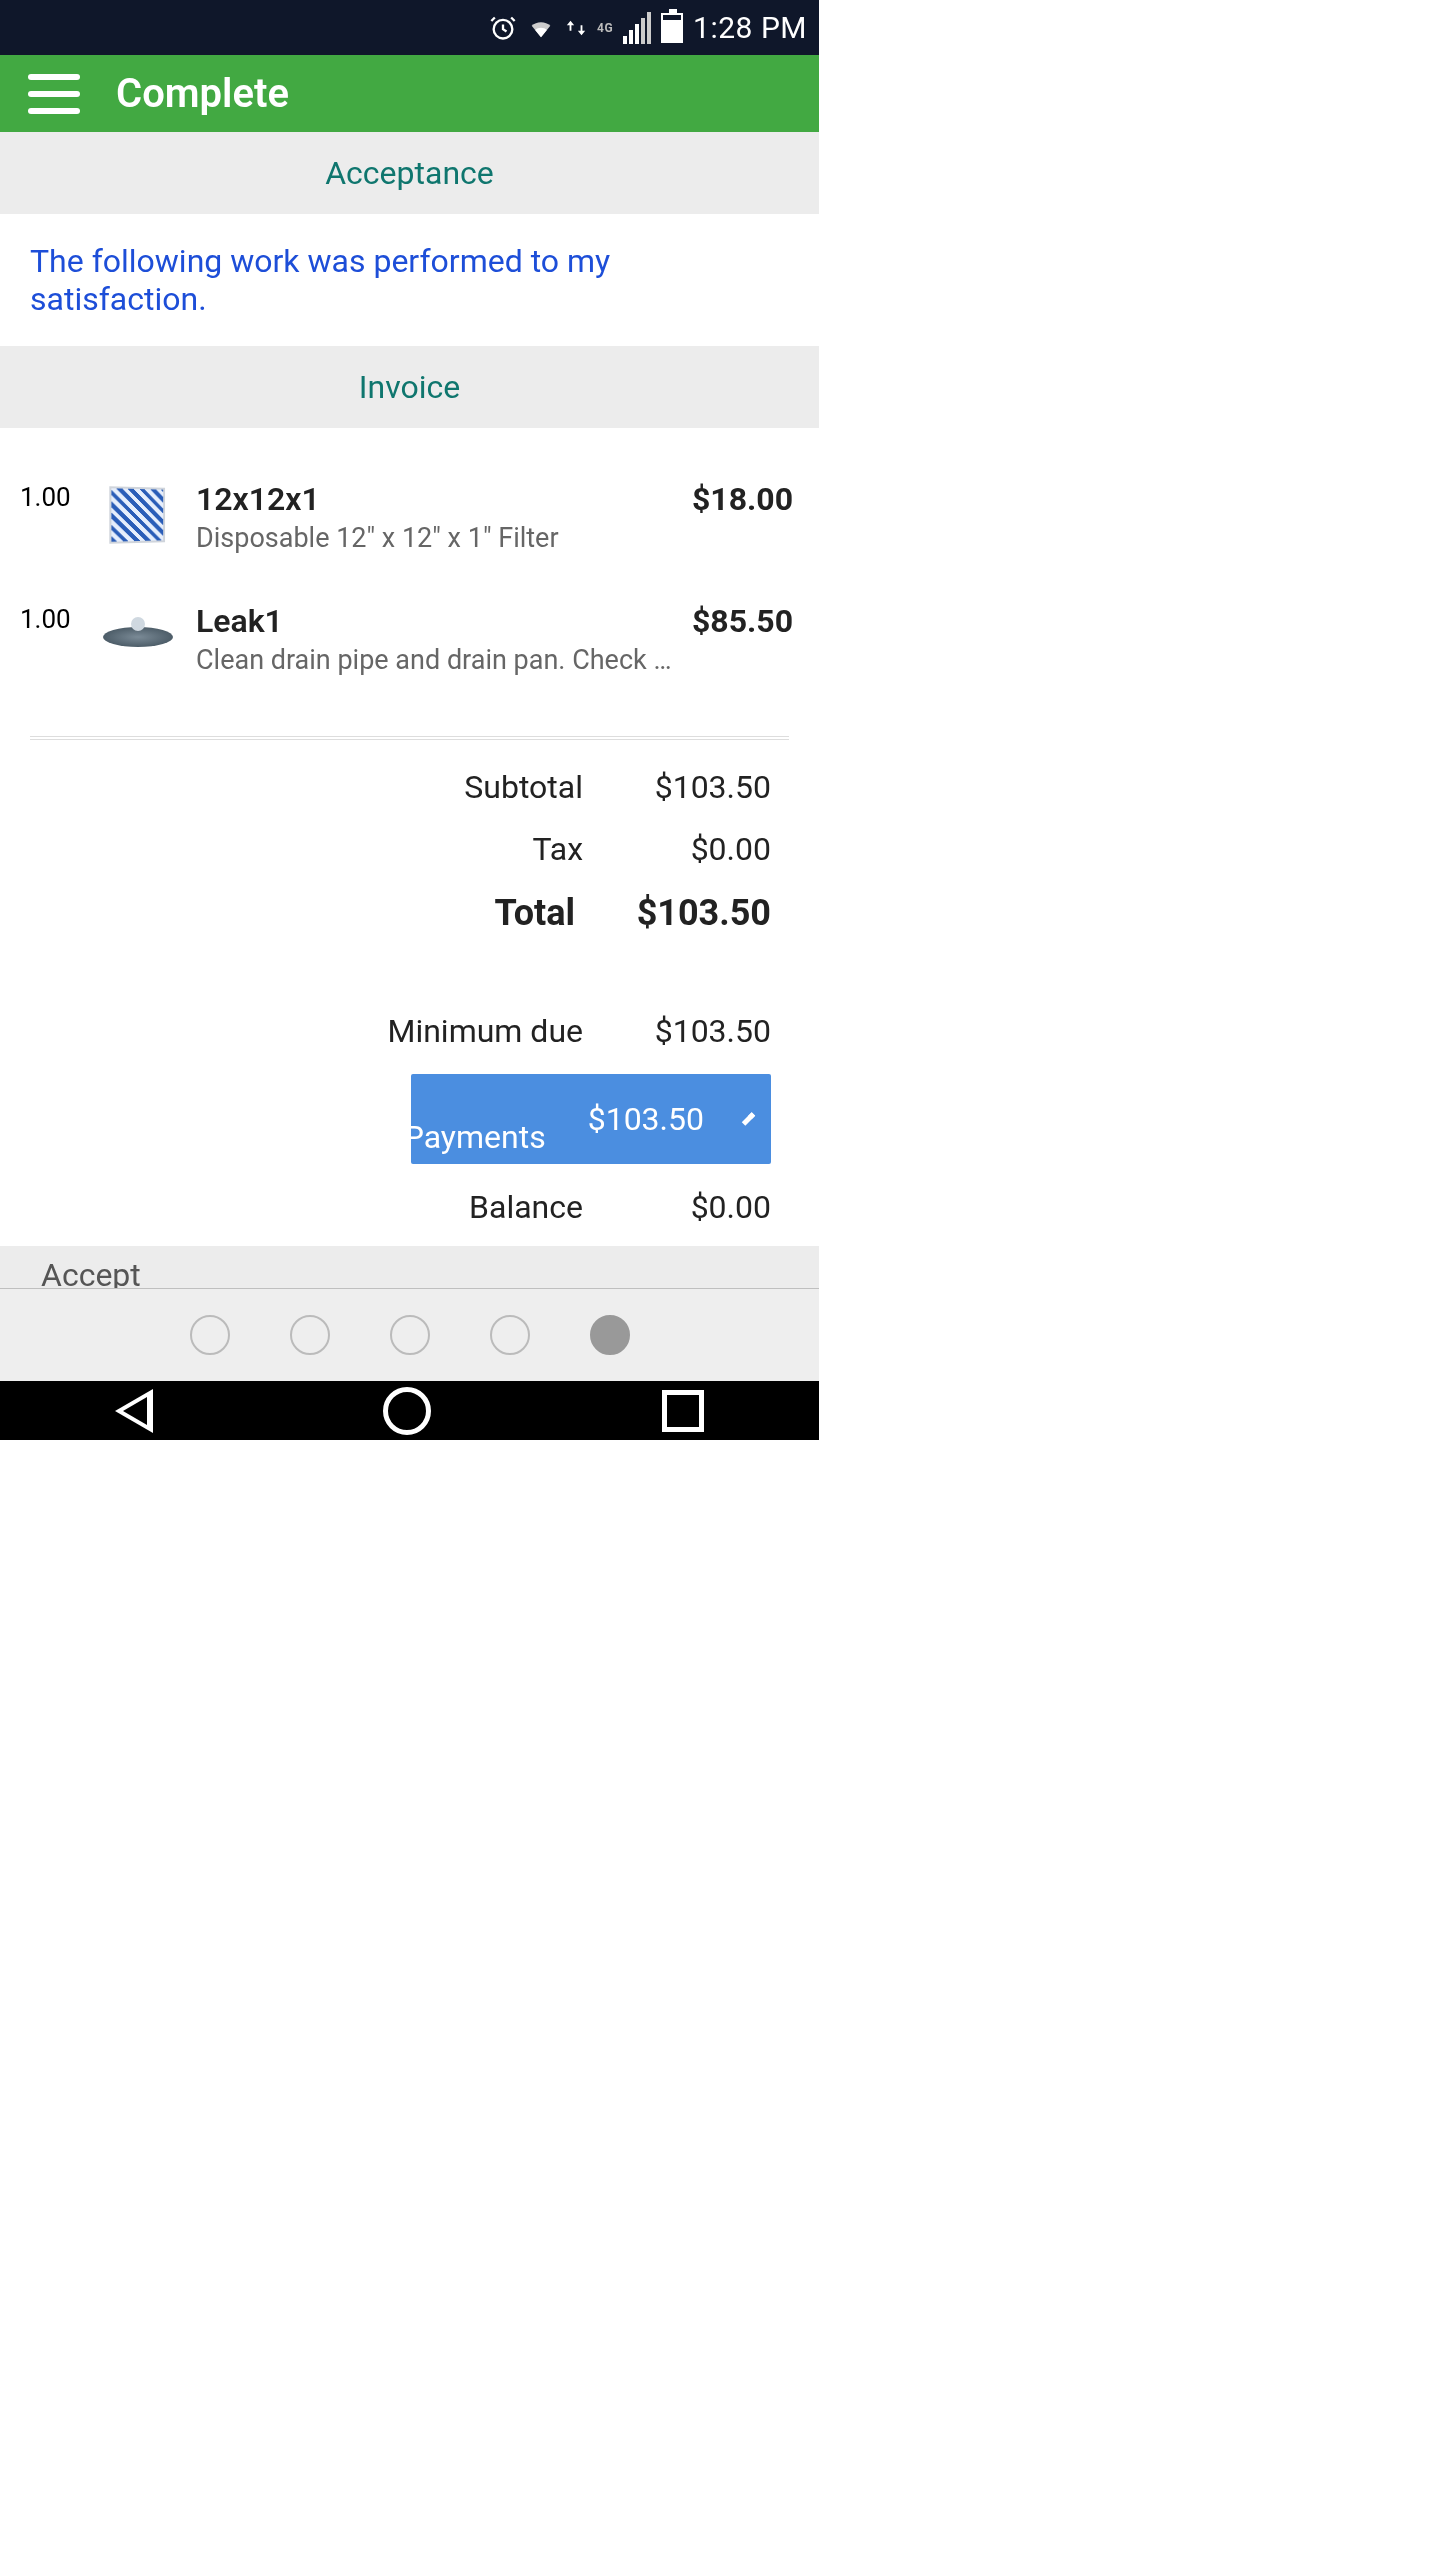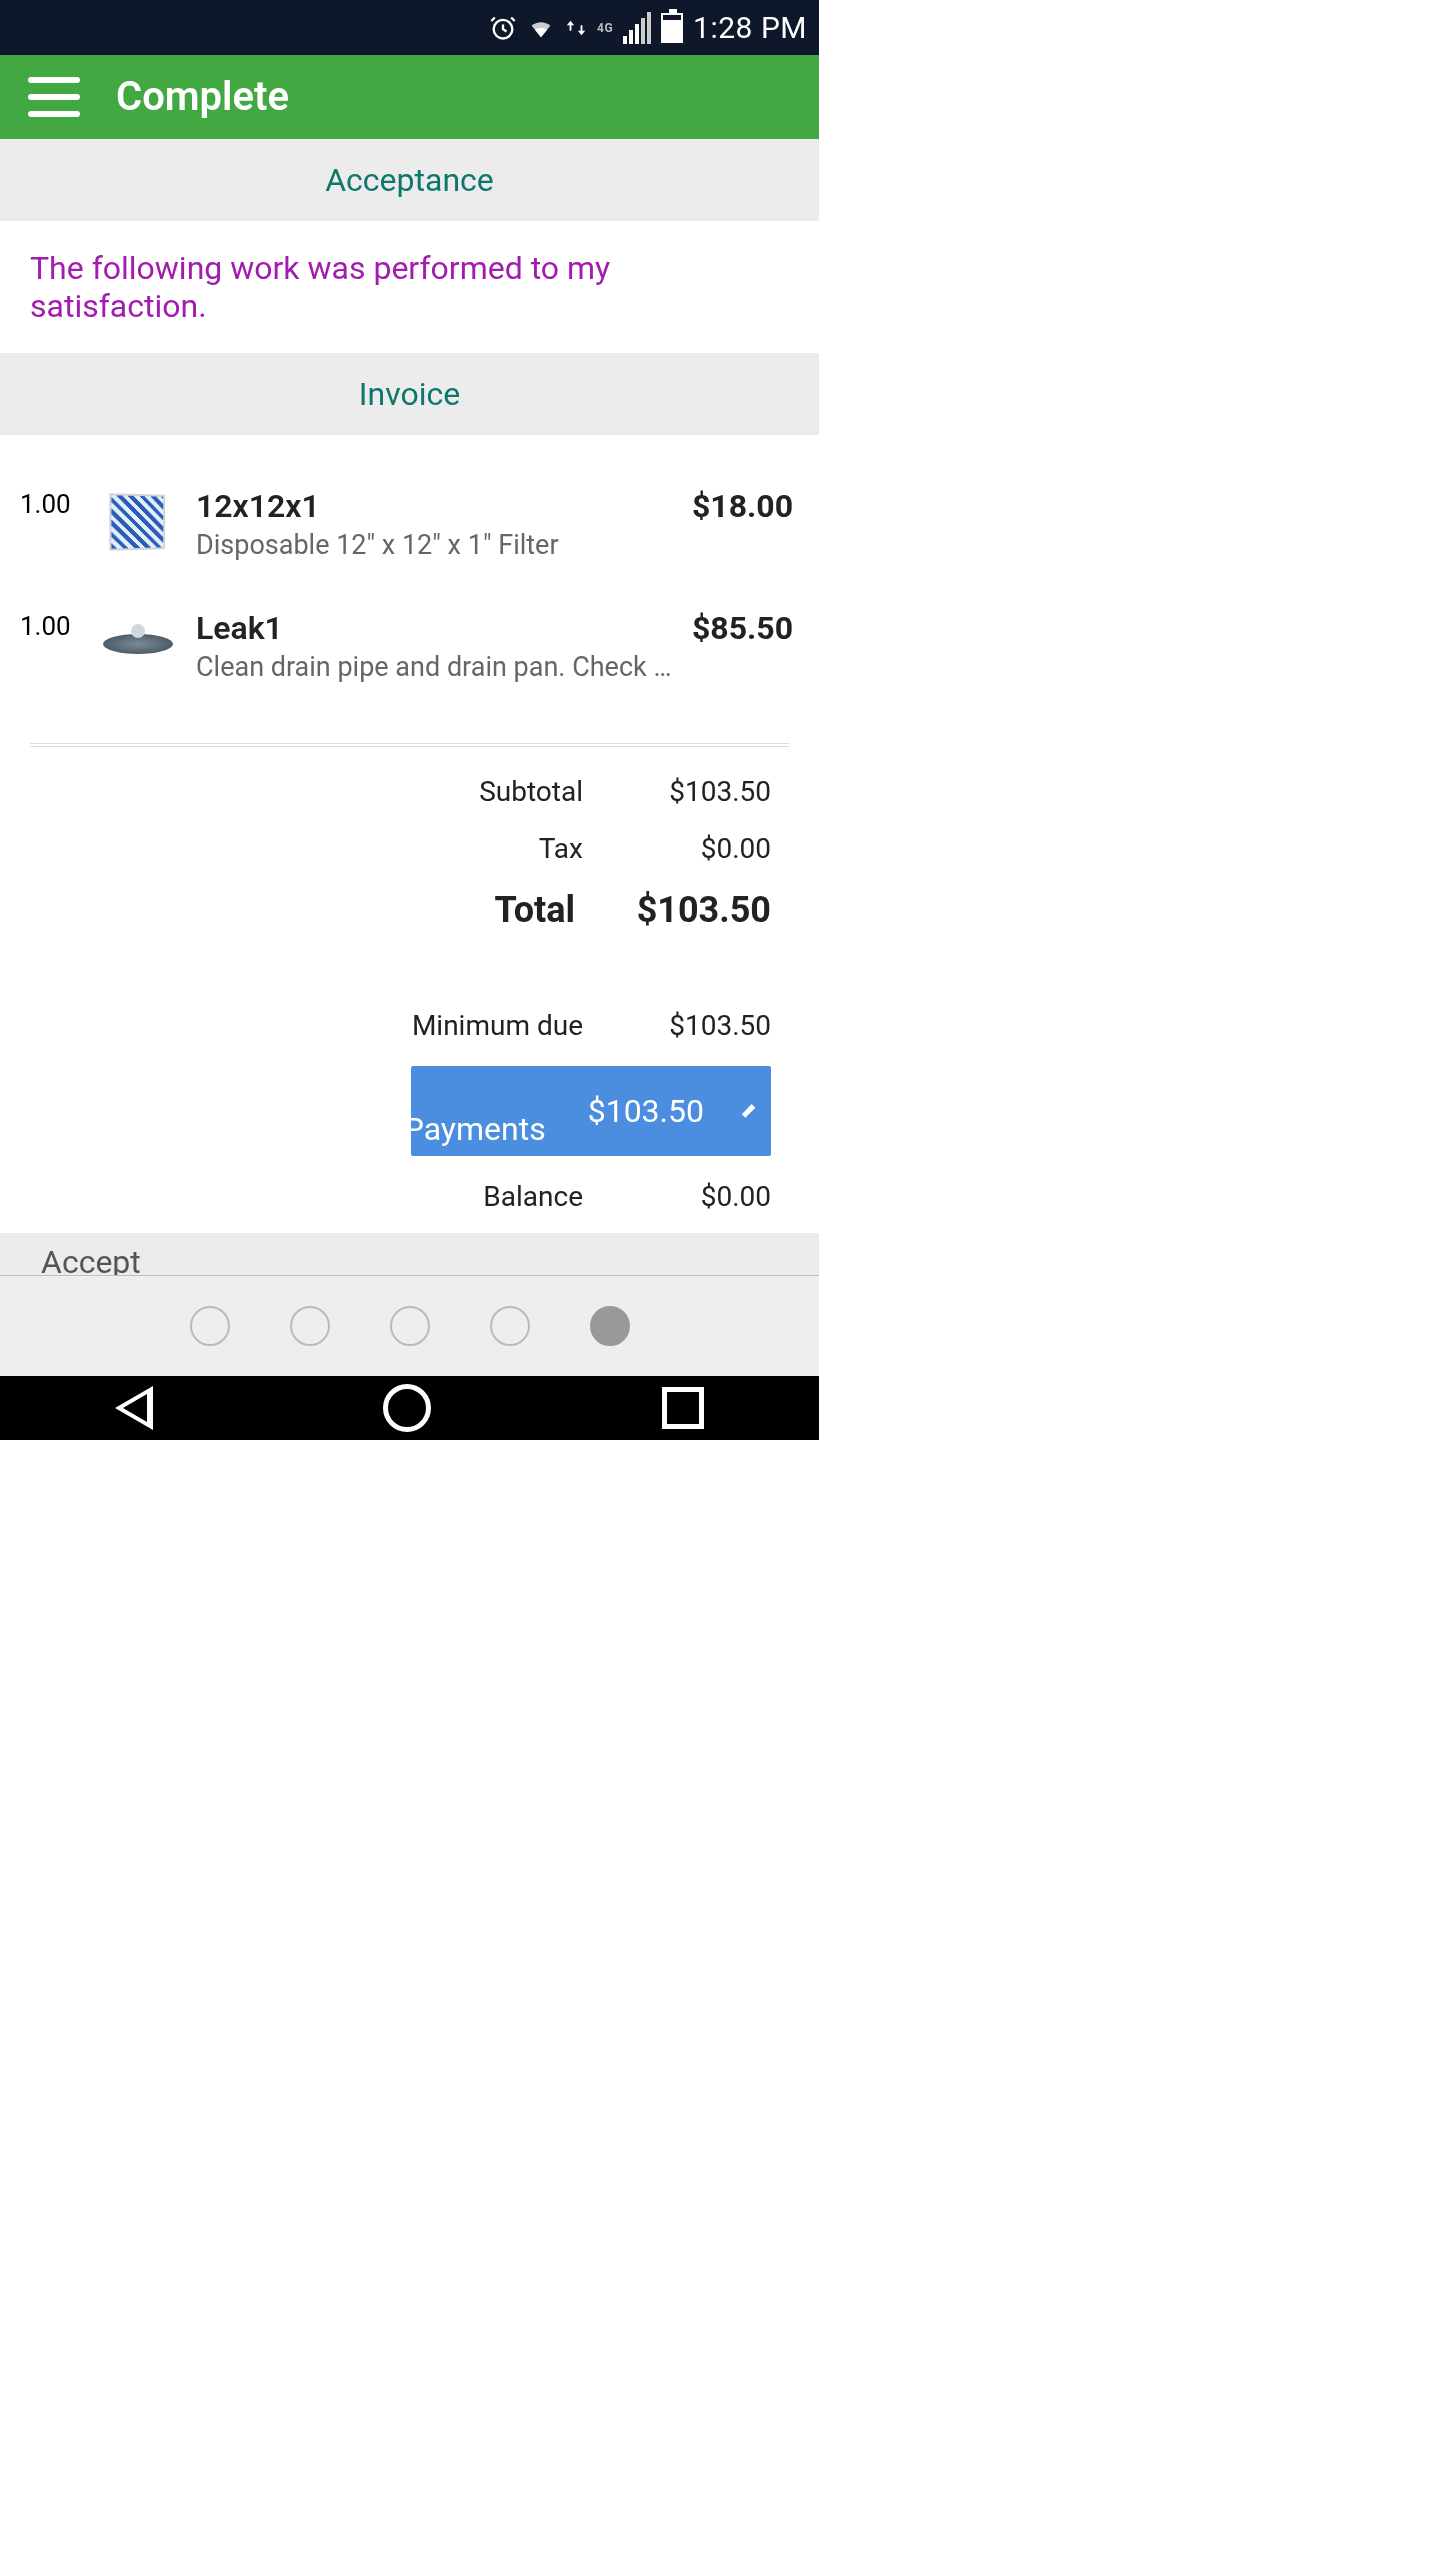--- a/index.html
+++ b/index.html
@@ -115,21 +115,21 @@
     .section-header {
       background: #ececec;
       color: #0f766e;
       font-size: 32px;
       padding: 22px 30px;
       text-align: center;
     }
     .acceptance-text {
       background: #fff;
       padding: 28px 30px;
-      color: #a21caf;
+      color: #1d4ed8;
       font-size: 32px;
     }
     
     .invoice-list {
       background: #fff;
       padding: 28px 20px 10px 20px;
     }
     .line-item {
       display: flex;
       align-items: flex-start;
@@ -208,21 +208,21 @@
       display: flex;
       flex-direction: column;
       gap: 24px;
       align-items: flex-end;
     }
     .total-row {
       display: flex;
       justify-content: flex-end;
       align-items: center;
       gap: 38px;
-      font-size: 28px;
+      font-size: 32px;
       color: #222;
       width: 100%;
     }
     .total-row .label {
       text-align: right;
     }
     .total-row .value {
       width: 150px;
       text-align: right;
     }

